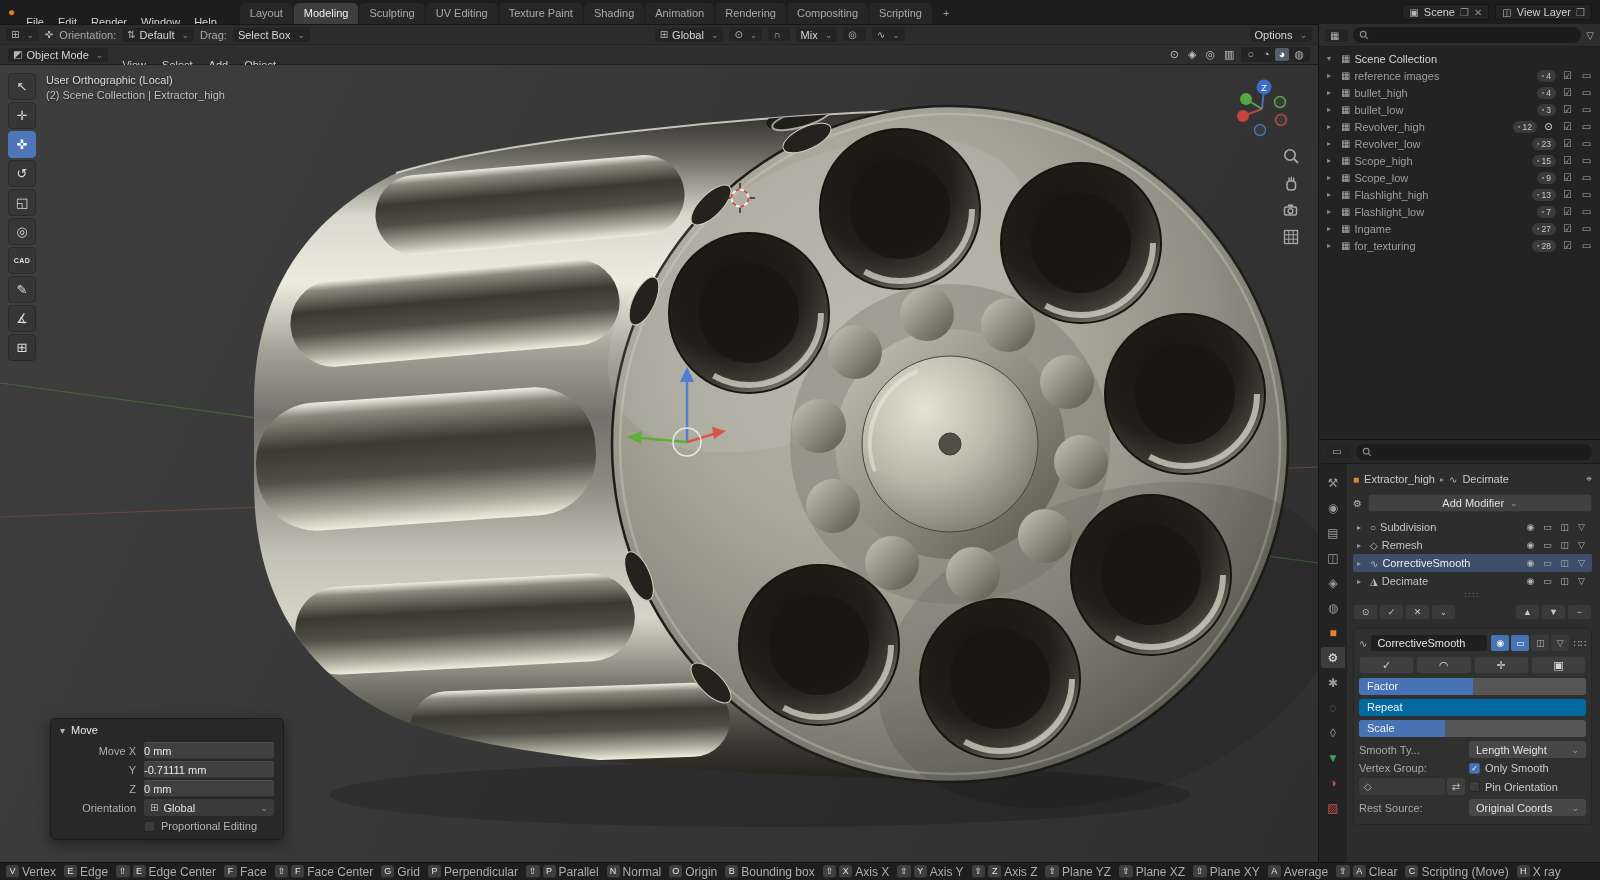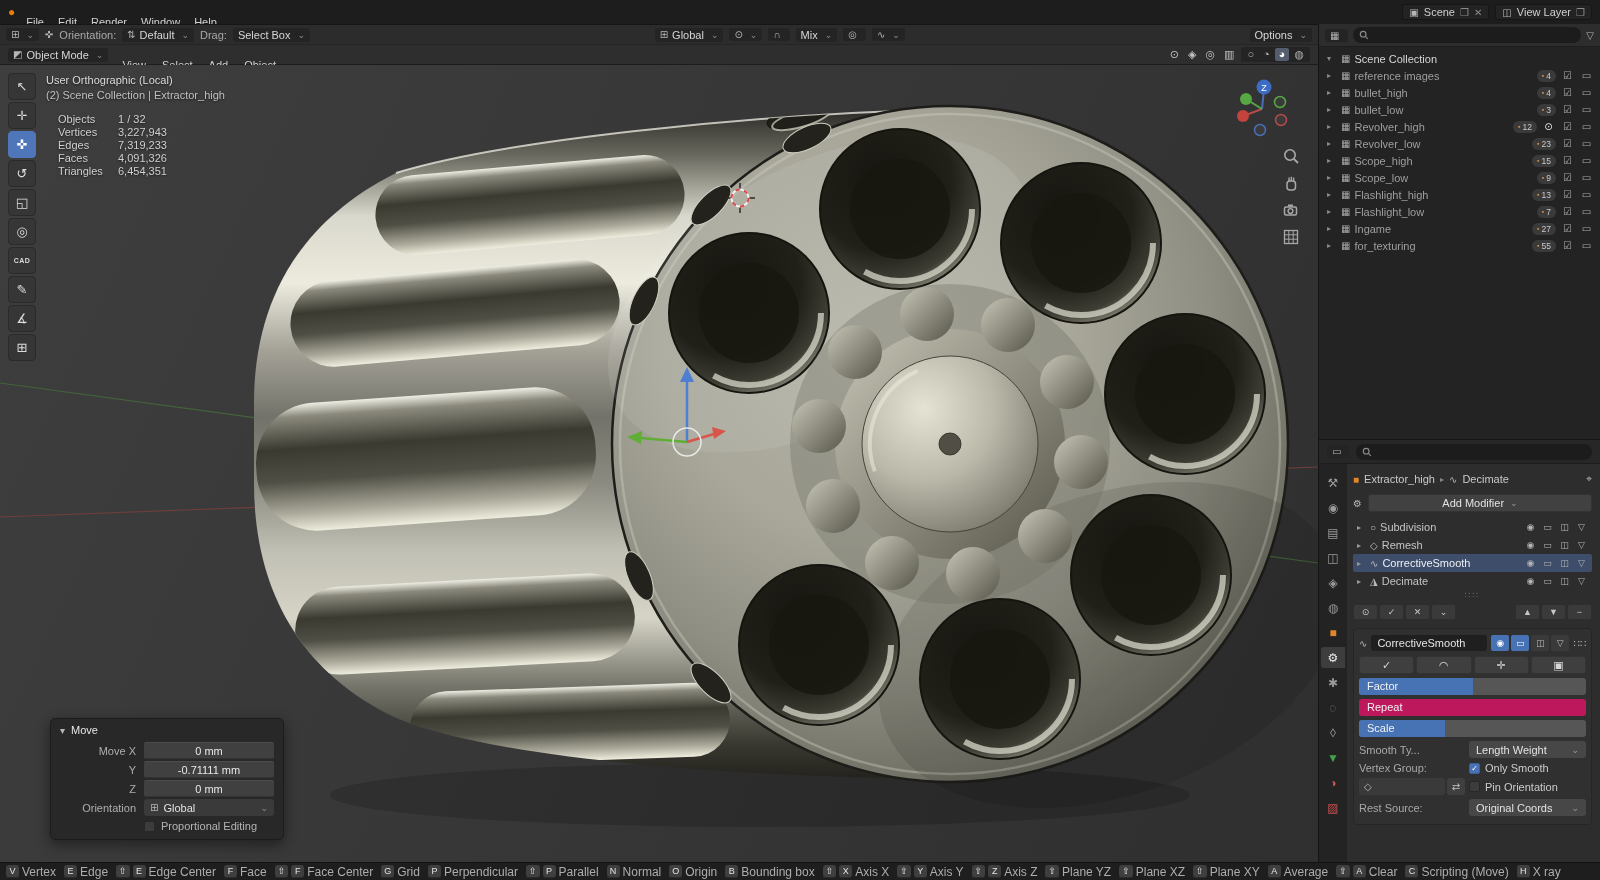--- a/index.html
+++ b/index.html
@@ -52,21 +52,21 @@
 
   .nav-gizmo { position:absolute; top:10px; right:24px; z-index:5; }
   .nav-icons { position:absolute; top:82px; right:18px; display:flex; flex-direction:column; gap:9px; z-index:5; }
   .nav-ic { width:18px; height:18px; opacity:.85; }
 
   
   .move-panel { position:absolute; left:50px; bottom:22px; width:234px; background:rgba(40,40,40,.96); border:1px solid #1c1c1c; border-radius:5px; box-shadow:0 4px 14px rgba(0,0,0,.45); z-index:6; padding-bottom:7px; }
   .mp-header { padding:5px 9px 4px; color:#e6e6e6; display:flex; gap:6px; align-items:center; }
   .mp-row { display:flex; align-items:center; margin:2px 9px 0; }
   .mp-label { width:84px; text-align:right; padding-right:8px; color:#aeaeae; }
-  .mp-field { flex:1; height:17px; background:#404040; border-top:1px solid #4c4c4c; border-bottom:1px solid #333; border-radius:2px; text-align:center; line-height:16px; color:#e8e8e8; }
+  .mp-field { flex:1; height:17px; background:#404040; border-top:1px solid #4c4c4c; border-bottom:1px solid #333; border-radius:2px; text-align:left; line-height:16px; color:#e8e8e8; }
   .mp-dd { flex:1; height:17px; background:#3a3a3a; border-radius:3px; display:flex; align-items:center; gap:5px; padding:0 6px; color:#e0e0e0; }
   .mp-dd .cv { margin-left:auto; color:#8f8f8f; font-size:9px; }
   .cb { width:11px; height:11px; background:#3c3c3c; border:1px solid #272727; border-radius:2px; display:inline-flex; align-items:center; justify-content:center; color:transparent; font-size:8px; }
   .cb.checked { background:#4772b3; border-color:#3a5f99; color:#fff; }
 
   
   .right-panel { width:282px; background:#2a2a2a; border-left:1px solid #141414; display:flex; flex-direction:column; }
   .outliner { height:416px; display:flex; flex-direction:column; border-bottom:1px solid #141414; }
   .ol-header { height:23px; background:#2d2d2d; display:flex; align-items:center; gap:5px; padding:0 6px; border-bottom:1px solid #1e1e1e; }
   .search { flex:1; height:16px; background:#1c1c1c; border-radius:9px; display:flex; align-items:center; padding:0 6px; gap:4px; }
@@ -137,20 +137,33 @@
 
 <div class="topbar">
   <span class="logo">●</span>
   <span id="tb-menus" style="display:flex">
       <span class="menu-item">File</span>
       <span class="menu-item">Edit</span>
       <span class="menu-item">Render</span>
       <span class="menu-item">Window</span>
       <span class="menu-item">Help</span>
     </span>
+  <div class="ws-tabs" id="ws-tabs">
+      <span class="ws-tab">Layout</span>
+      <span class="ws-tab active">Modeling</span>
+      <span class="ws-tab">Sculpting</span>
+      <span class="ws-tab">UV Editing</span>
+      <span class="ws-tab">Texture Paint</span>
+      <span class="ws-tab">Shading</span>
+      <span class="ws-tab">Animation</span>
+      <span class="ws-tab">Rendering</span>
+      <span class="ws-tab">Compositing</span>
+      <span class="ws-tab">Scripting</span>
+      <span class="ws-tab add">+</span>
+    </div>
   <div class="tb-right">
     <div class="tb-widget">
       <span class="glyph">▣</span>
       <span>Scene</span>
       <span class="glyph dim">❐</span>
       <span class="glyph dim">✕</span>
     </div>
     <div class="tb-widget">
       <span class="glyph">◫</span>
       <span>View Layer</span>
@@ -415,32 +428,20 @@
           <div class="tool-btn cad">CAD</div>
           <div class="tool-btn">✎</div>
           <div class="tool-btn">∡</div>
           <div class="tool-btn">⊞</div>
         </div>
 
       <div class="vp-text">
         <div class="l1">User Orthographic (Local)</div>
         <div class="l2">(2) Scene Collection | Extractor_high</div>
       </div>
-      <div class="vp-stats" id="vp-stats">
-          <span class="st-l">Objects</span>
-          <span class="st-v">1 / 32</span>
-          <span class="st-l">Vertices</span>
-          <span class="st-v">3,227,943</span>
-          <span class="st-l">Edges</span>
-          <span class="st-v">7,319,233</span>
-          <span class="st-l">Faces</span>
-          <span class="st-v">4,091,326</span>
-          <span class="st-l">Triangles</span>
-          <span class="st-v">6,454,351</span>
-        </div>
 
       <svg class="nav-gizmo" width="64" height="64" viewBox="0 0 64 64">
         <line x1="32" y1="34" x2="34" y2="14" stroke="#4a6fb5" stroke-width="2"></line>
         <line x1="32" y1="34" x2="13" y2="41" stroke="#b54a4a" stroke-width="2"></line>
         <line x1="32" y1="34" x2="16" y2="24" stroke="#56a843" stroke-width="2"></line>
         <circle cx="34" cy="12" r="7.5" fill="#3d6cc4"></circle>
         <text x="34" y="15.5" font-size="9" fill="#fff" text-anchor="middle" font-family="Liberation Sans, sans-serif">Z</text>
         <circle cx="13" cy="41" r="6" fill="#c4433d"></circle>
         <circle cx="16" cy="24" r="6" fill="#56a843"></circle>
         <circle cx="50" cy="27" r="5.5" fill="#3a3a3a" stroke="#56a843" stroke-width="1.5"></circle>
@@ -643,21 +644,21 @@
               </span>
               <span class="ol-ic">☑</span>
               <span class="ol-ic">▭</span>
             </div>
             <div class="ol-row">
               <span class="tri">▸</span>
               <span class="ol-icon">▦</span>
               <span class="ol-name">for_texturing</span>
               <span class="ol-badge">
                 <span class="bdot">▪</span>
-                <span>55</span>
+                <span>28</span>
               </span>
               <span class="ol-ic">☑</span>
               <span class="ol-ic">▭</span>
             </div>
           </div>
       </div>
     </div>
 
     <div class="properties">
       <div class="prop-header">
@@ -777,21 +778,21 @@
               </div>
 
             <div class="prow">
               <div class="slider">
                 <span class="fill" id="factor-fill" style="width: 50%;"></span>
                 <span class="slab">Factor</span>
                 <span class="sval">0.500</span>
               </div>
             </div>
             <div class="prow">
-              <div class="slider" style="background:#be185d">
+              <div class="slider" style="background:#0369a1">
                 <span class="slab">Repeat</span>
                 <span class="sval">75</span>
               </div>
             </div>
             <div class="prow">
               <div class="slider">
                 <span class="fill" id="scale-fill" style="width: 38%;"></span>
                 <span class="slab">Scale</span>
                 <span class="sval">1.000</span>
               </div>

